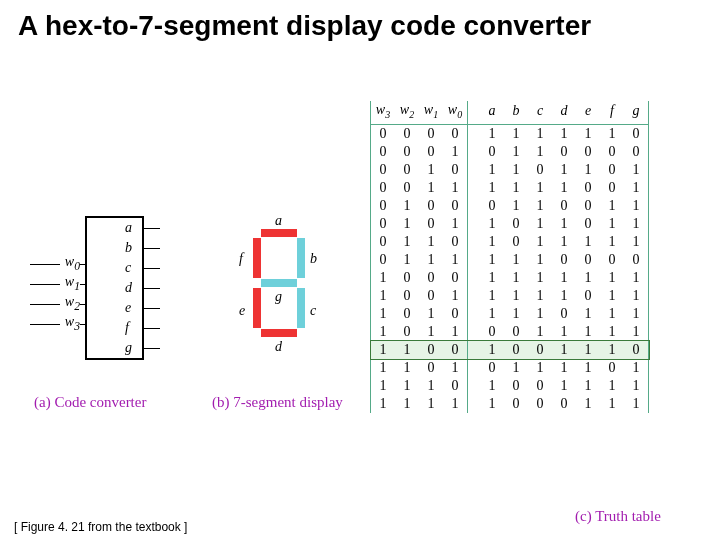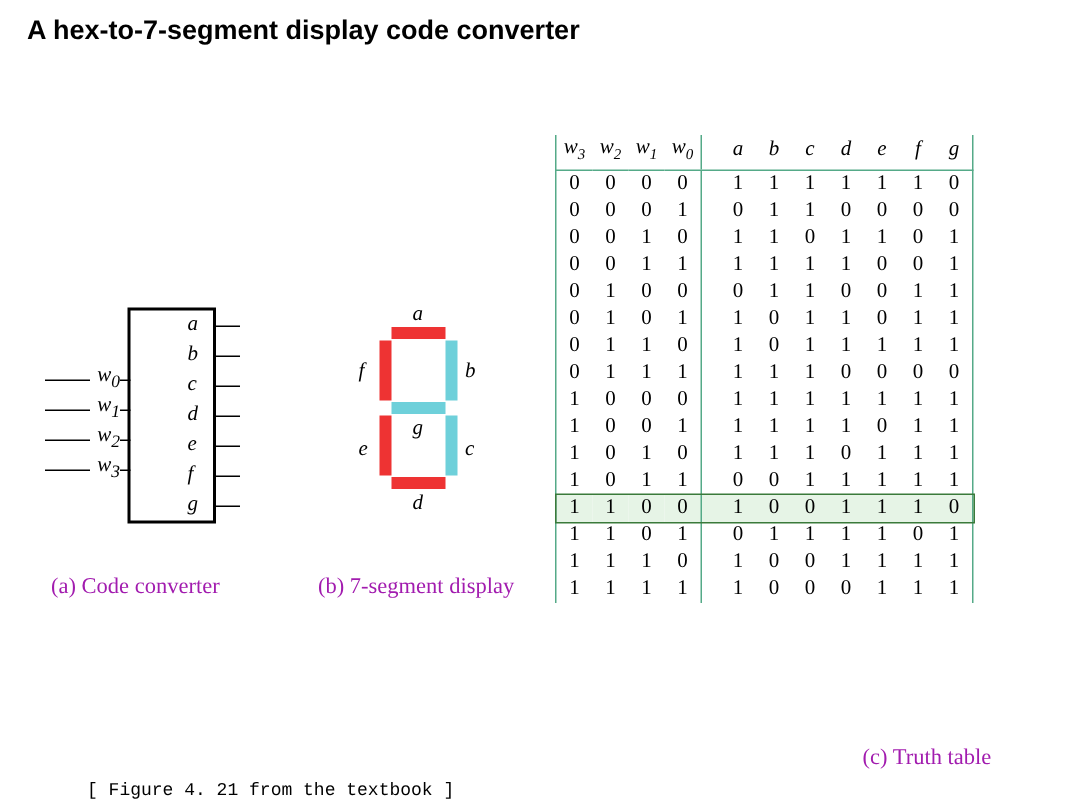--- a/index.html
+++ b/index.html
@@ -5,21 +5,21 @@
   body {
     margin: 0;
     padding: 0;
     width: 720px;
     height: 540px;
     font-family: Arial, sans-serif;
     background: #fff;
     position: relative;
   }
   .title {
-    font-size: 18px;
+    font-size: 28px;
     font-weight: bold;
     padding: 10px 18px 4px 18px;
   }
   .content {
     position: relative;
     width: 720px;
     height: 460px;
   }
   
   .conv {
@@ -110,23 +110,22 @@
   .tt th sub { font-size: 10px; }
   .tt .vgap { width: 12px; }
   .tt .vl-left { border-left: 1px solid #5a8; }
   .tt .vl-right { border-right: 1px solid #5a8; }
   .tt thead th { border-bottom: 1px solid #5a8; }
   .hl { background: #e6f4e6; outline: 1px solid #3a7a3a; }
   .citation {
     position: absolute;
     left: 14px;
     bottom: 6px;
-    font-family: Liberation Mono, monospace;
+    font-family: Liberation Sans, sans-serif;
     font-size: 12px;
-    margin-left: 44px;
   }
 </style>
 </head>
 <body>
 
 <div class="title">A hex-to-7-segment display code converter</div>
 
 <div class="content">
 
   <div class="conv">

